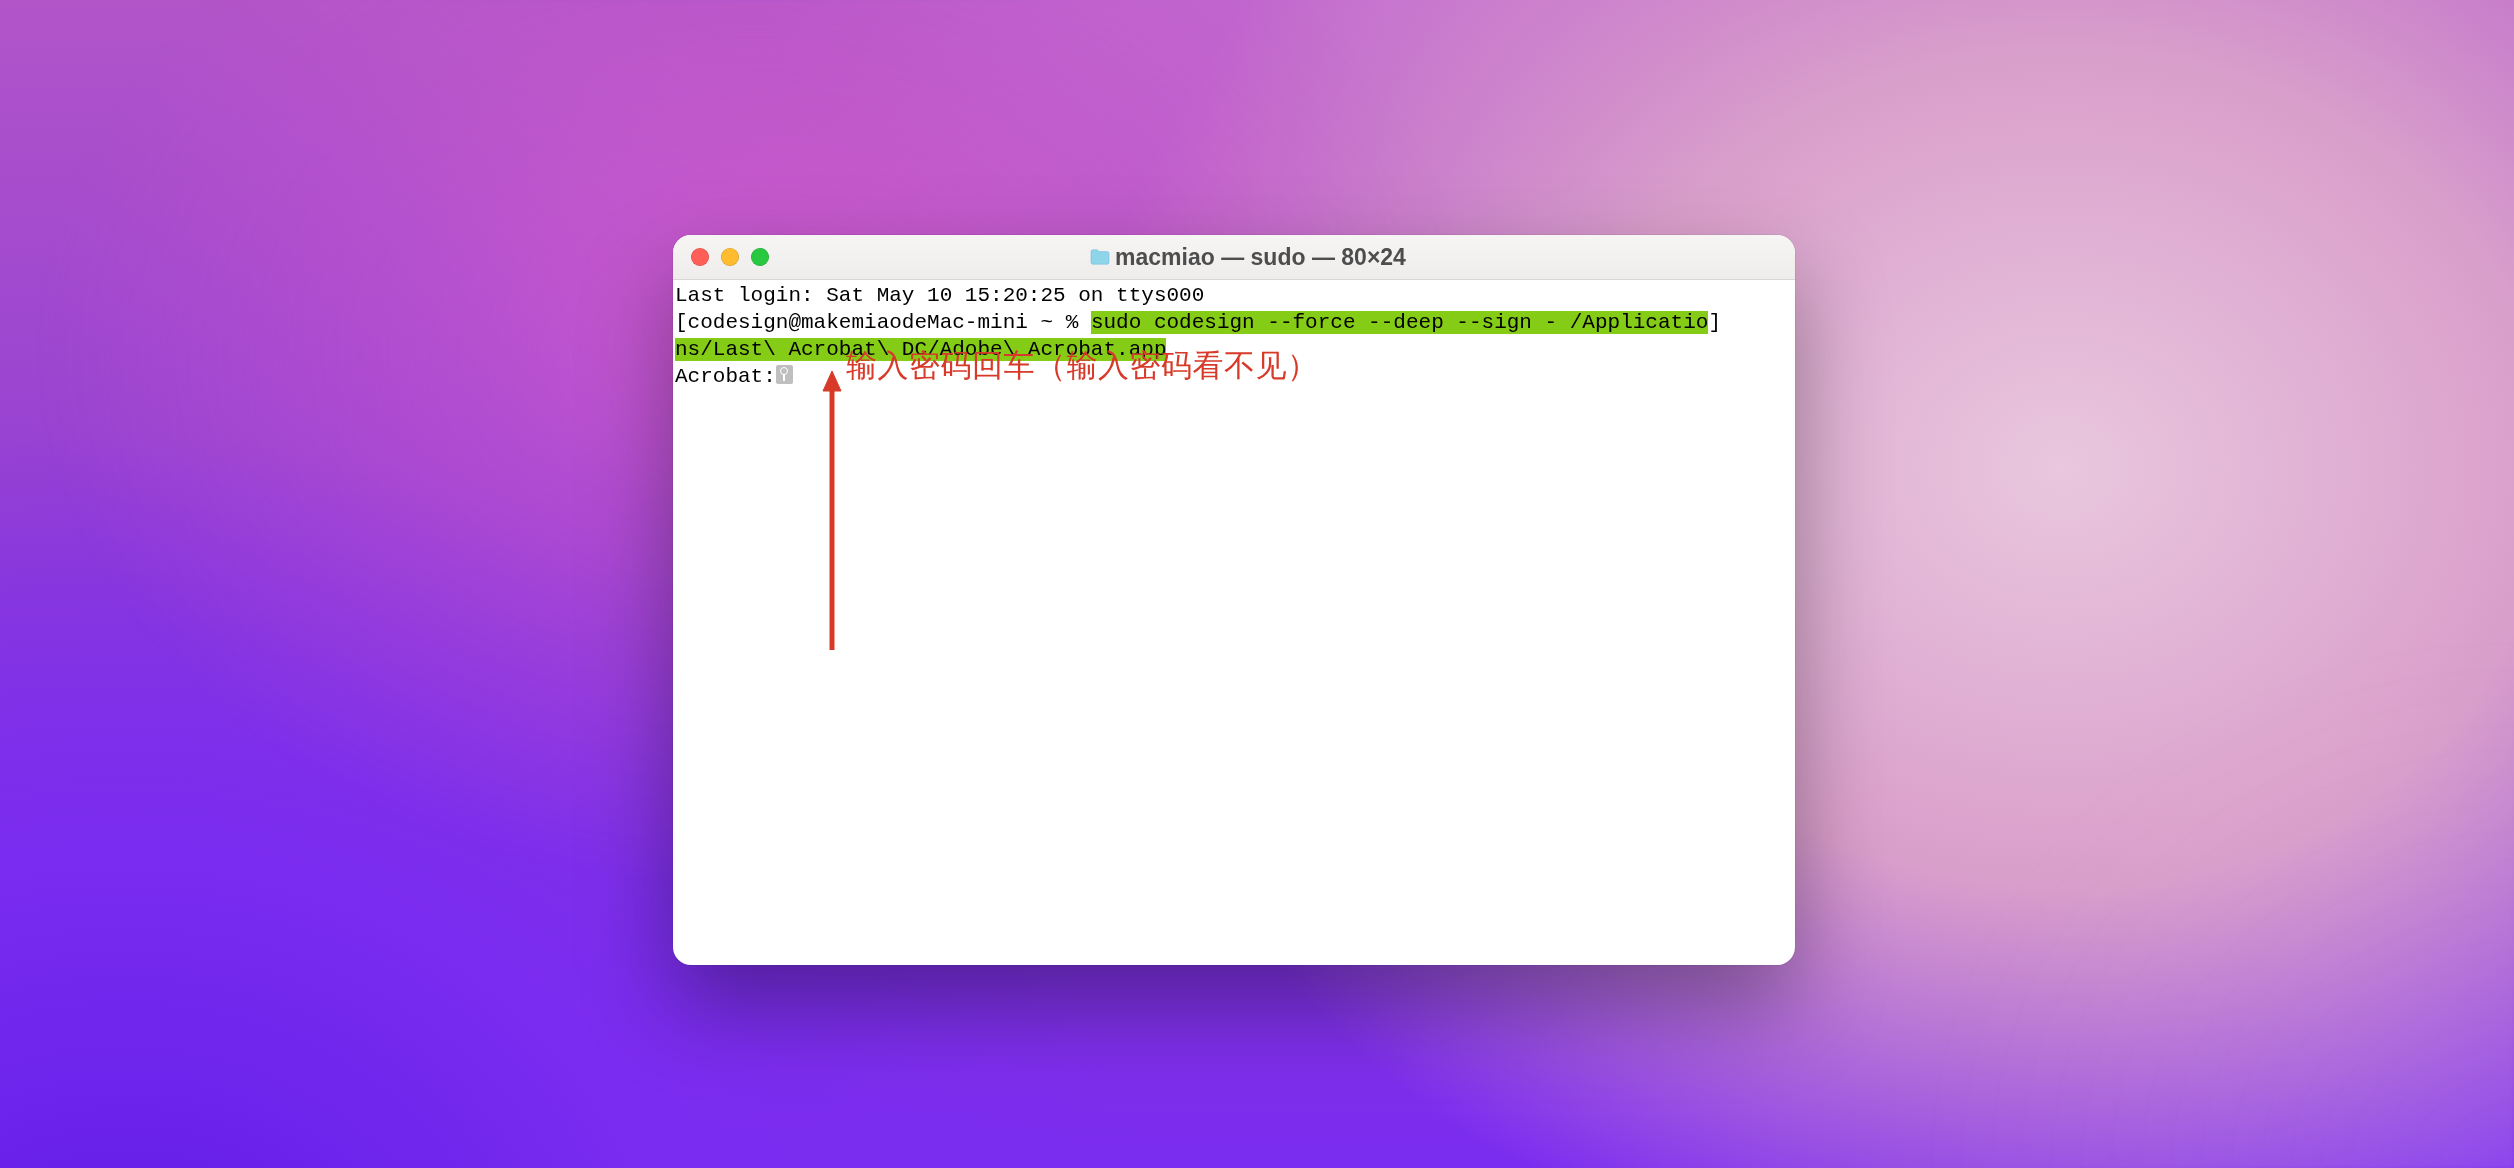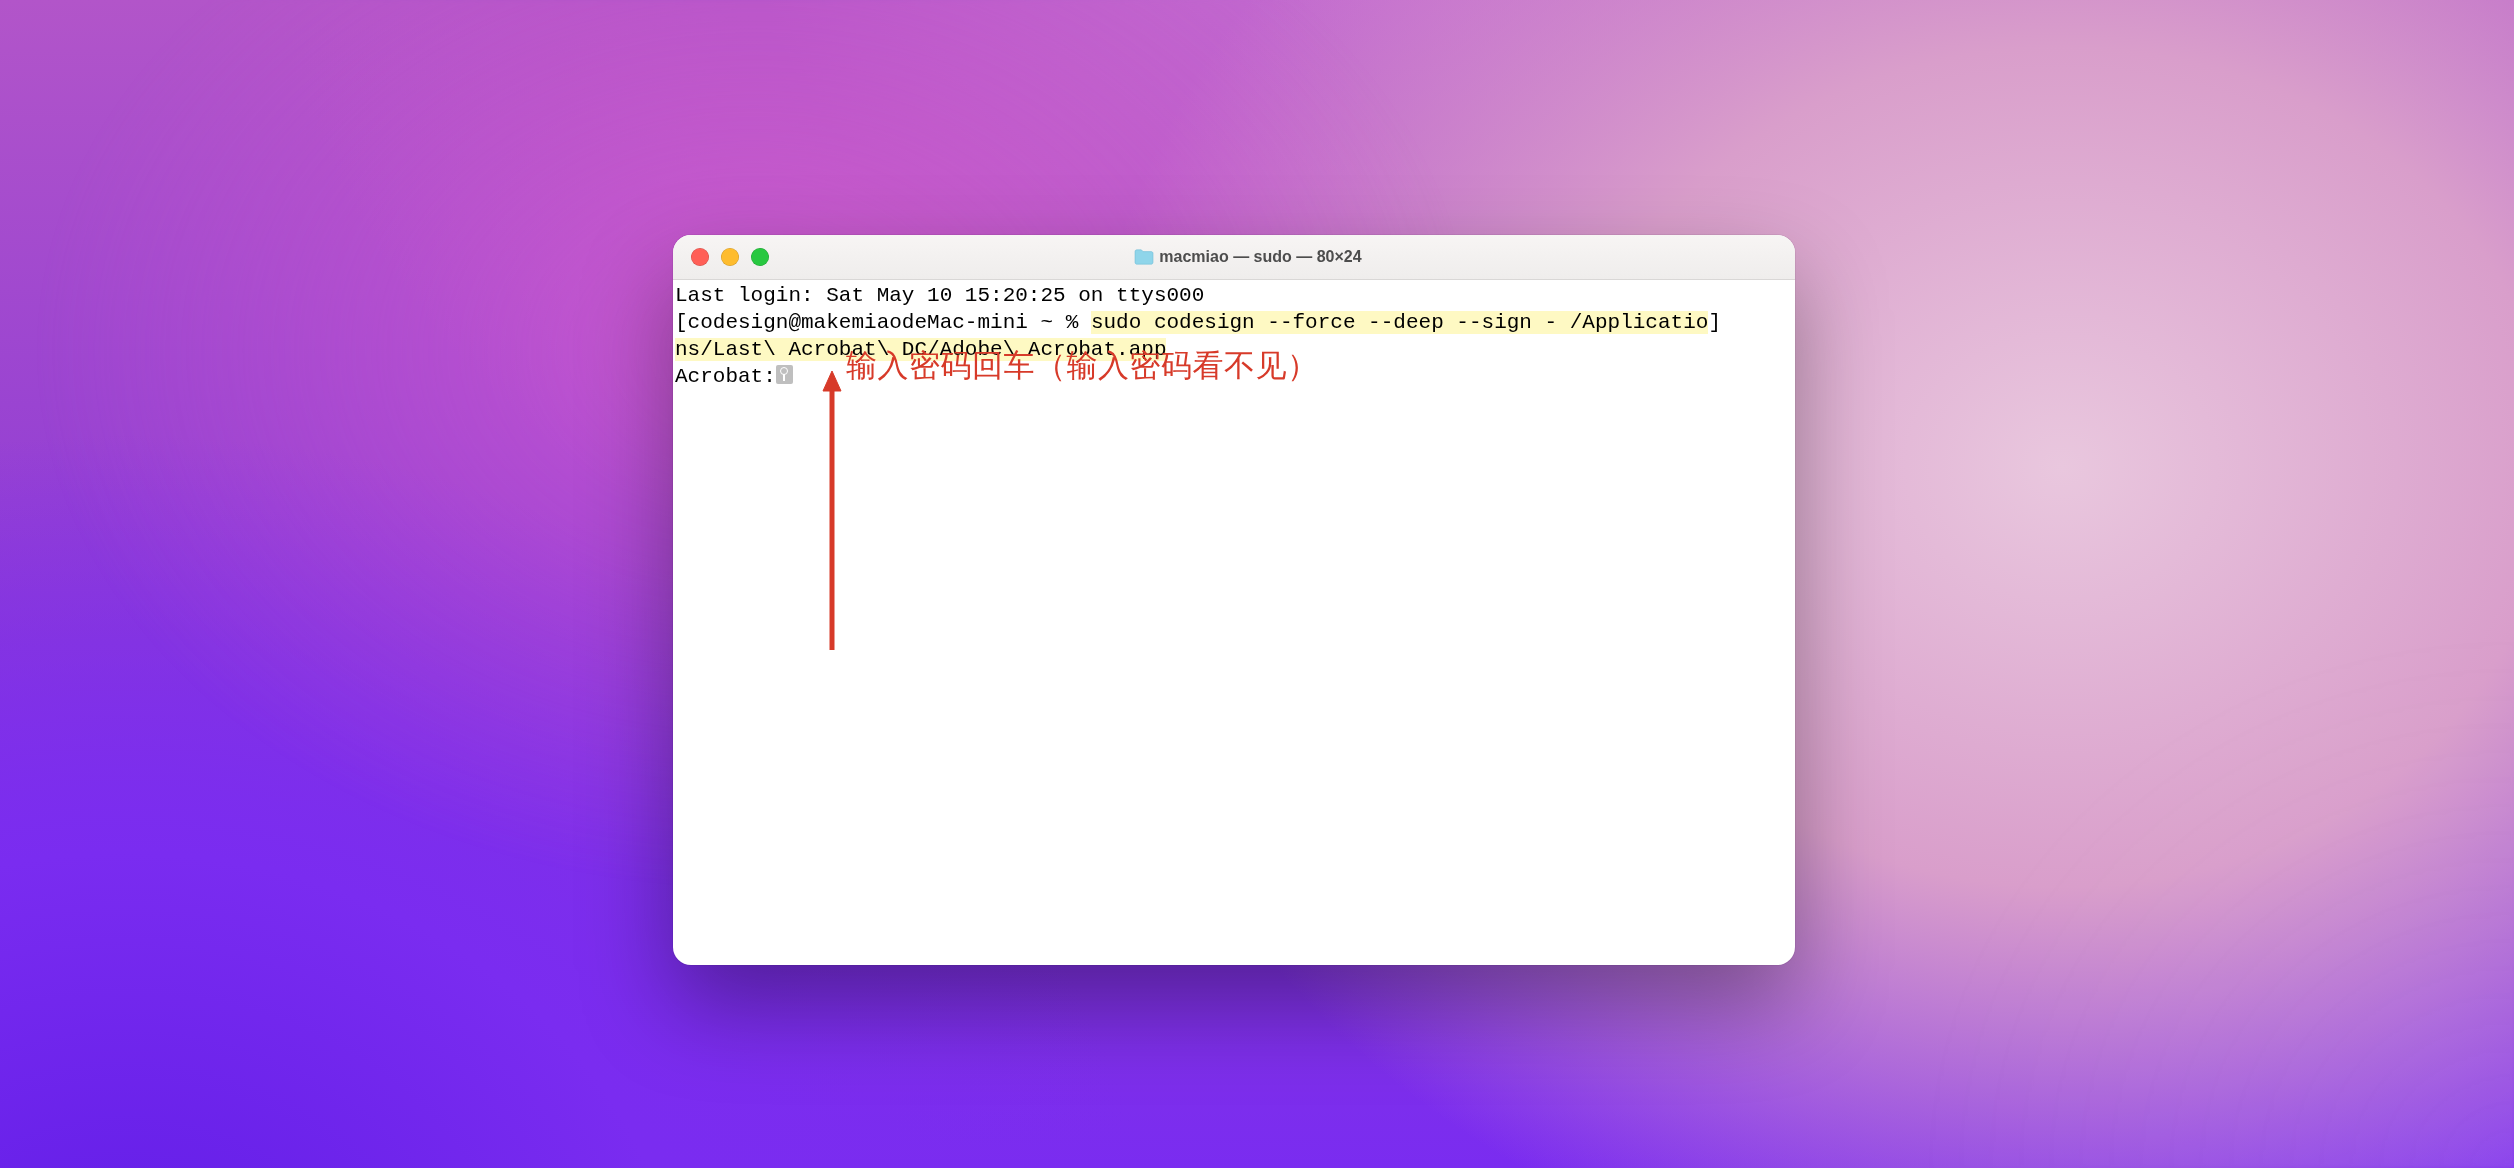--- a/index.html
+++ b/index.html
@@ -65,21 +65,21 @@
   }
   .light.red    { background: #ff5f57; }
   .light.yellow { background: #febc2e; }
   .light.green  { background: #28c840; }
 
   .title-wrap {
     position: absolute;
     left: 0; right: 0;
     text-align: center;
     font-weight: 600;
-    font-size: 16px;
+    font-size: 23px;
     color: #4d4d4d;
     pointer-events: none;
     display: flex;
     align-items: center;
     justify-content: center;
     gap: 4px;
     margin-left: 27px;
   }
   .title-wrap .folder-icon {
     width: 22px;
@@ -92,21 +92,21 @@
 
   .terminal-body {
     padding: 2px 2px 0 2px;
     font-family: "Menlo", "Consolas", "Courier New", monospace;
     font-size: 21px;
     line-height: 27px;
     color: #000;
     white-space: pre;
   }
   .hl {
-    background: #fef9c3;
+    background: #84cc16;
   }
   .keyglyph {
     display: inline-block;
     width: 17px;
     height: 19px;
     background: #bfbfbf;
     border-radius: 2px;
     vertical-align: -2px;
     position: relative;
   }

